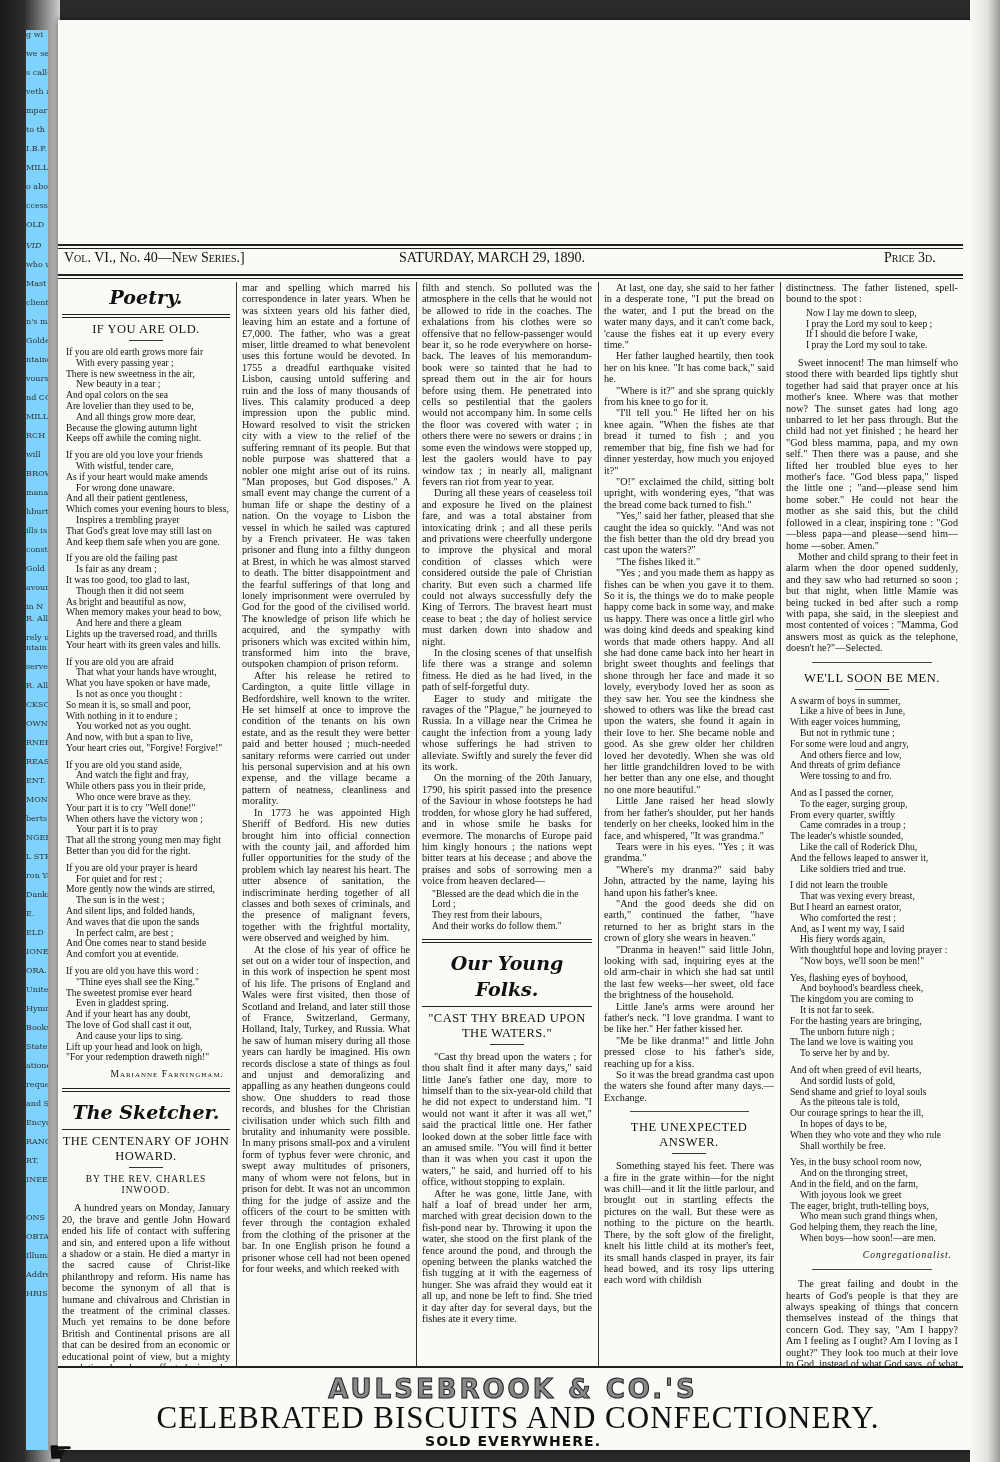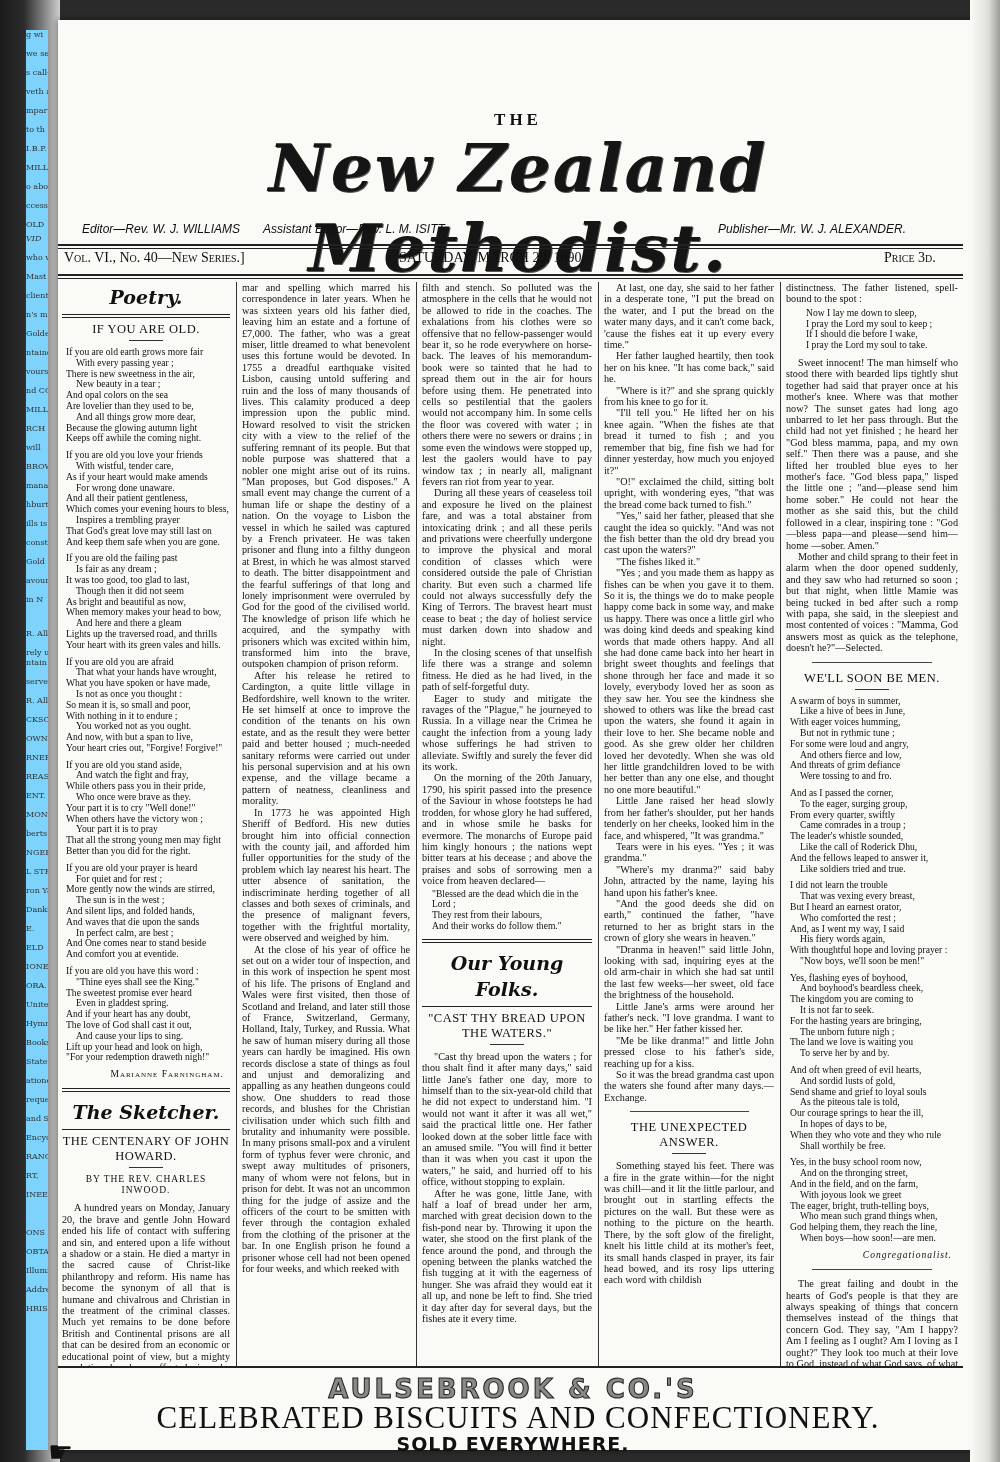--- a/index.html
+++ b/index.html
@@ -83,59 +83,59 @@
     font-family: "DejaVu Sans", sans-serif; font-weight: bold; font-size: 26px; letter-spacing: 3px;
     color: #888; -webkit-text-stroke: 1px #222;
   }
   .ad-line2 {
     position: absolute; top: 30px; left: 20px; width: 880px; text-align: center;
     font-family: "Liberation Serif", serif; font-size: 31px; letter-spacing: 1px; transform: scaleY(1.05);
   }
   .ad-hand { position: absolute; top: 34px; left: -30px; font-size: 28px; }
   .ad-line3 {
     position: absolute; top: 63px; left: 0; width: 910px; text-align: center;
-    font-family: "DejaVu Sans", sans-serif; font-weight: bold; font-size: 19px; letter-spacing: 1px;
+    font-family: "DejaVu Sans", sans-serif; font-weight: bold; font-size: 14px; letter-spacing: 1px;
   }
 </style>
 </head>
 <body>
 
 <div class="binding"></div>
 <div class="prev-page-strip" id="prevStrip">
     <div style="margin-bottom: 9px;">g wi</div>
     <div style="margin-bottom: 9px;">we se</div>
     <div style="margin-bottom: 9px;">s call-</div>
     <div style="margin-bottom: 9px;">veth a</div>
     <div style="margin-bottom: 9px;">mpart</div>
     <div style="margin-bottom: 9px;">to th</div>
     <div style="margin-bottom: 9px;">I.B.P.</div>
     <div style="margin-bottom: 9px;">MILLS</div>
     <div style="margin-bottom: 9px;">o abo</div>
     <div style="margin-bottom: 9px;">ccessf</div>
-    <div style="margin-bottom: 4px;">OLD</div>
+    <div style="margin-bottom: 11px;">OLD</div>
     <div style="margin-bottom: 9px; font-style: italic;">VID</div>
     <div style="margin-bottom: 9px;">who w</div>
     <div style="margin-bottom: 9px;">Mast</div>
     <div style="margin-bottom: 9px;">client</div>
     <div style="margin-bottom: 9px;">n's m</div>
     <div style="margin-bottom: 9px;">Golde</div>
     <div style="margin-bottom: 9px;">ntaine</div>
     <div style="margin-bottom: 9px;">vours,</div>
     <div style="margin-bottom: 9px;">nd CO.</div>
     <div style="margin-bottom: 9px;">MILL</div>
     <div style="margin-bottom: 9px;">RCH</div>
     <div style="margin-bottom: 9px;">will</div>
     <div style="margin-bottom: 9px;">BROWN</div>
     <div style="margin-bottom: 9px;">manag</div>
     <div style="margin-bottom: 9px;">hburt</div>
     <div style="margin-bottom: 9px;">ills is</div>
     <div style="margin-bottom: 9px;">constr</div>
     <div style="margin-bottom: 9px;">Gold</div>
     <div style="margin-bottom: 9px;">avour</div>
-    <div style="margin-bottom: 24px;">in N</div>
+    <div style="margin-bottom: 2px;">in N</div>
     <div style="margin-bottom: 9px;">R. All</div>
     <div style="margin-bottom: 0;">rely u</div>
     <div style="margin-bottom: 9px;">ntain t</div>
     <div style="margin-bottom: 9px;">serve t</div>
     <div style="margin-bottom: 9px;">R. All</div>
     <div style="margin-bottom: 9px;">CKSON</div>
     <div style="margin-bottom: 9px;">OWN</div>
     <div style="margin-bottom: 9px;">RNER.</div>
     <div style="margin-bottom: 9px;">REASON</div>
     <div style="margin-bottom: 9px;">ENT.</div>
@@ -162,29 +162,20 @@
     <div style="margin-bottom: 9px;">INEER, A</div>
     <div style="margin-bottom: 9px; padding-left: 40px;">NT</div>
     <div style="margin-bottom: 9px;">ONS PREPARE</div>
     <div style="margin-bottom: 9px;">OBTAINE</div>
     <div style="margin-bottom: 9px;">Illuminati</div>
     <div style="margin-bottom: 9px;">Addresses</div>
     <div style="margin-bottom: 9px;">HRIS CHUR</div>
   </div>
 
 <div class="page">
-  <div class="masthead">
-    <div class="the">THE</div>
-    <div class="title">New Zealand Methodist.</div>
-    <div class="credits">
-      <span style="left:4px">Editor—Rev. W. J. WILLIAMS</span>
-      <span style="left:185px">Assistant Editor—Rev. L. M. ISITT.</span>
-      <span style="left:640px">Publisher—Mr. W. J. ALEXANDER.</span>
-    </div>
-  </div>
   <div class="rule-double" style="top:224px"></div>
   <div class="dateline">
     <span style="left:0" class="caps">Vol. VI., No. 40—New Series.]</span>
     <span style="left:335px">SATURDAY, MARCH 29, 1890.</span>
     <span style="left:820px" class="caps">Price 3d.</span>
   </div>
   <div class="rule-double" style="top:254px"></div>
 
   <div class="columns">
 

